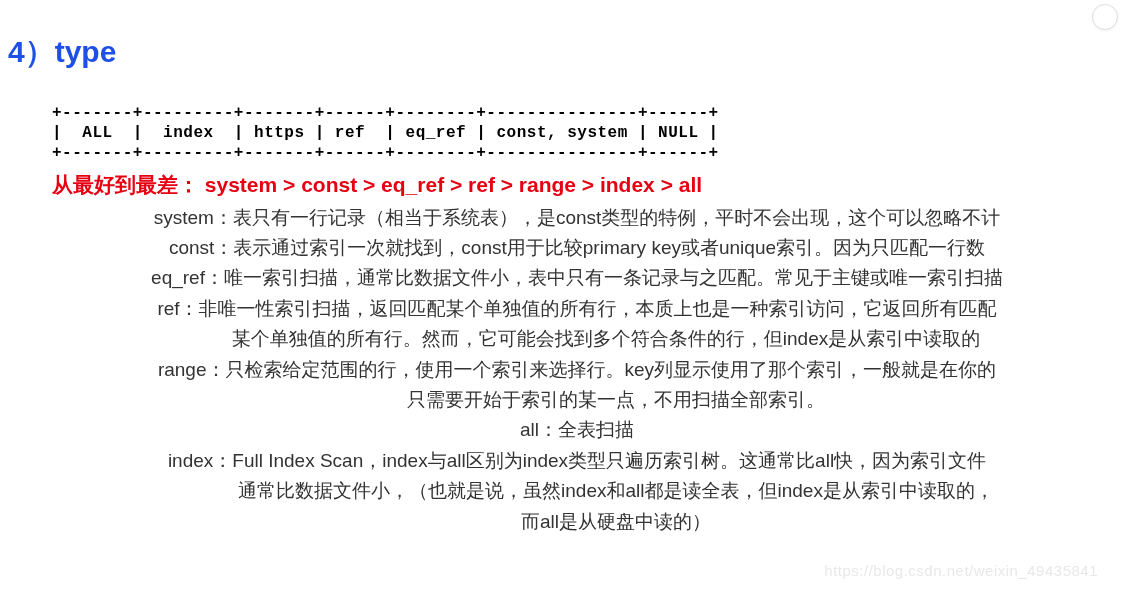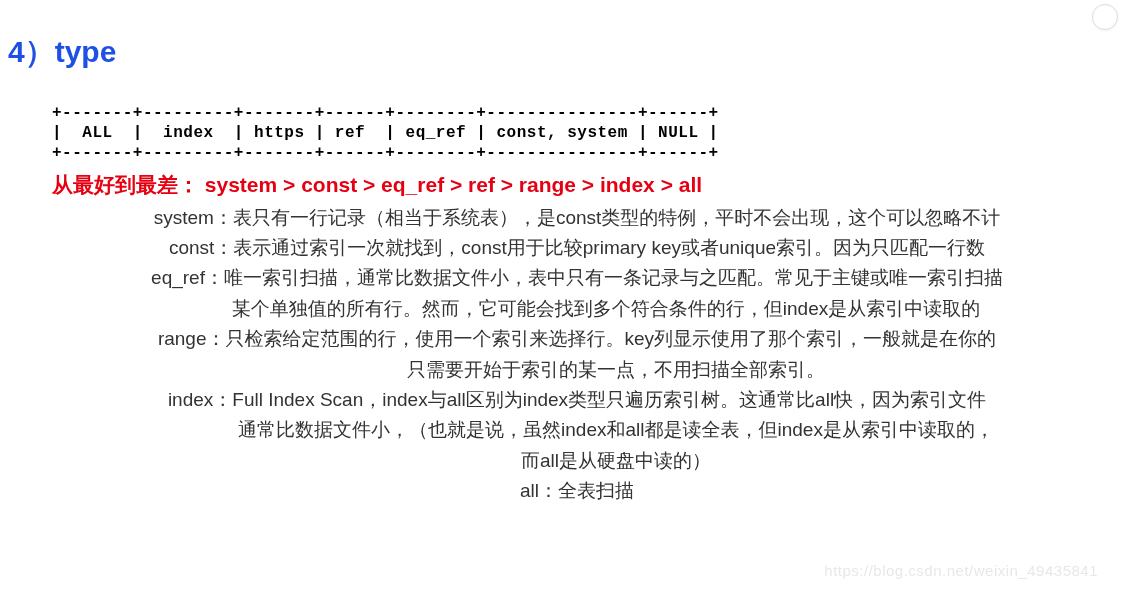--- a/index.html
+++ b/index.html
@@ -86,27 +86,28 @@
 
 <div class="caption">从最好到最差： system &gt; const &gt; eq_ref &gt; ref &gt; range &gt; index &gt; all</div>
 
 <div class="definitions">
   <div class="def-item">system：表只有一行记录（相当于系统表），是const类型的特例，平时不会出现，这个可以忽略不计</div>
   <div class="def-item">
     <span>const：表示通过索引一次就找到，const用于比较primary key或者unique索引。因为只匹配一行数</span>
   </div>
   <div class="def-item">eq_ref：唯一索引扫描，通常比数据文件小，表中只有一条记录与之匹配。常见于主键或唯一索引扫描</div>
   <div class="def-item">
+    <span>ref：非唯一性索引扫描，返回匹配某个单独值的所有行，本质上也是一种索引访问，它返回所有匹配</span>
     <span class="def-cont" style="padding-left:58px">某个单独值的所有行。然而，它可能会找到多个符合条件的行，但index是从索引中读取的</span>
   </div>
   <div class="def-item">
     <span>range：只检索给定范围的行，使用一个索引来选择行。key列显示使用了那个索引，一般就是在你的</span>
     <span class="def-cont">只需要开始于索引的某一点，不用扫描全部索引。</span>
   </div>
+  <div class="def-item">all：全表扫描</div>
   <div class="def-item">
     <span>index：Full Index Scan，index与all区别为index类型只遍历索引树。这通常比all快，因为索引文件</span>
     <span class="def-cont">通常比数据文件小，（也就是说，虽然index和all都是读全表，但index是从索引中读取的，</span>
     <span class="def-cont">而all是从硬盘中读的）</span>
   </div>
-  <div class="def-item">all：全表扫描</div>
 </div>
 
 <div class="watermark">https://blog.csdn.net/weixin_49435841</div>
 
 </body></html>

